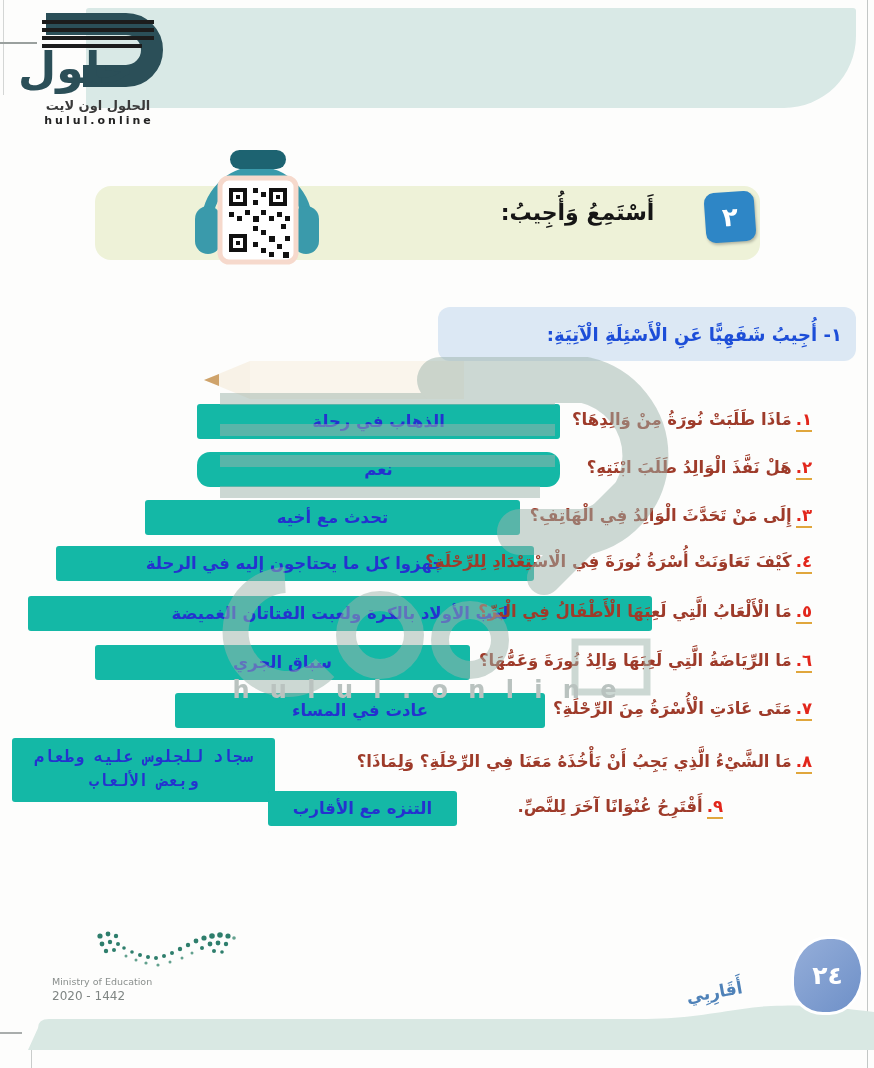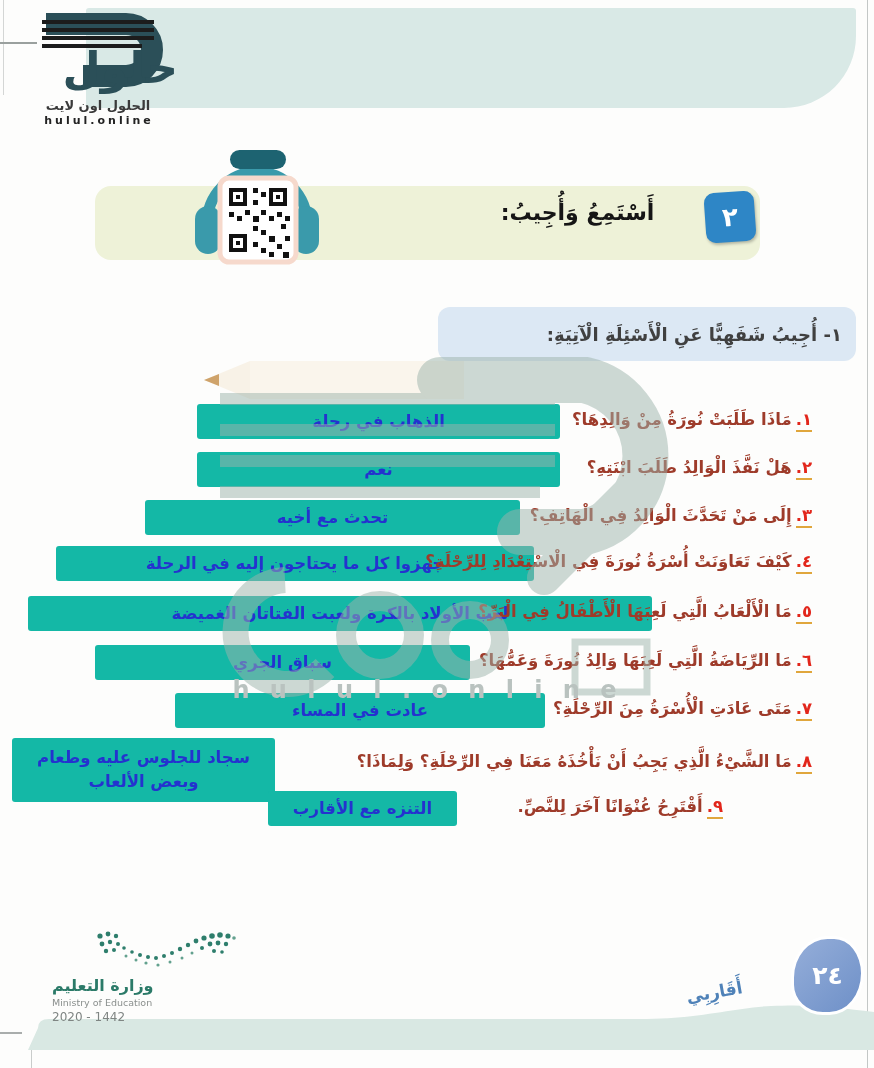--- a/index.html
+++ b/index.html
@@ -10,54 +10,54 @@
   .edge-left-top{position:absolute;top:0;left:3px;width:1px;height:95px;background:#d4d6d5;}
   .edge-left-bottom{position:absolute;left:31px;top:1046px;width:1px;height:22px;background:#c9cccb;}
   .edge-left-dash{position:absolute;left:0;top:1032px;width:22px;height:2px;background:#a9adac;}
   .tick-line{position:absolute;left:0;top:42px;width:37px;height:2px;background:#9aa09e;}
 
   
   .top-band{position:absolute;left:86px;top:8px;width:770px;height:100px;background:#d9e9e6;border-radius:3px 3px 72px 3px;}
 
   
   .hulul-logo{position:absolute;left:8px;top:2px;width:190px;height:132px;}
-  .hulul-brand{position:absolute;left:10px;top:44px;width:160px;text-align:right;color:#2b4f58;font-size:44px;font-weight:bold;line-height:1;direction:rtl;}
+  .hulul-brand{position:absolute;left:10px;top:44px;width:160px;text-align:left;color:#2b4f58;font-size:44px;font-weight:bold;line-height:1;direction:rtl;}
   .hulul-sub{position:absolute;left:6px;top:96px;width:168px;text-align:center;color:#3a3a3a;font-size:13px;font-weight:bold;direction:rtl;}
   .hulul-domain{position:absolute;left:6px;top:112px;width:170px;text-align:center;color:#222;font-size:11px;letter-spacing:3px;font-weight:bold;}
 
   
   .header-band{position:absolute;left:95px;top:186px;width:665px;height:74px;background:#eef2d8;border-radius:16px;}
   .header-badge{position:absolute;left:705px;top:192px;width:50px;height:50px;background:#2e86c6;border-radius:10px;transform:rotate(-4deg);
     color:#fff;font-size:26px;font-weight:bold;display:flex;align-items:center;justify-content:center;box-shadow:1px 2px 3px rgba(0,0,0,.25);}
   .header-title{position:absolute;left:455px;top:200px;width:245px;text-align:center;color:#151515;font-size:22px;font-weight:bold;direction:rtl;}
 
   
   .listen-art{position:absolute;left:193px;top:146px;width:128px;height:122px;}
 
   
   .instruction-box{position:absolute;left:438px;top:307px;width:418px;height:54px;background:#dce8f4;border-radius:12px;
     display:flex;align-items:center;justify-content:flex-start;direction:rtl;padding:0 14px;box-sizing:border-box;}
-  .instruction-text{color:#404040;font-size:18px;font-weight:bold;}
+  .instruction-text{color:#1d4ed8;font-size:18px;font-weight:bold;}
 
   
   .pencil-mid{position:absolute;left:204px;top:360px;width:260px;height:42px;}
 
   
   .q-row .question{position:absolute;right:62px;white-space:nowrap;direction:rtl;line-height:34px;font-weight:bold;font-size:16.5px;color:#9e3b2a;}
   .q-row .q-num{color:#e2261b;border-bottom:2.5px solid #e0a63c;padding-bottom:1px;margin-left:4px;}
   .answer-highlight{position:absolute;height:35px;background:#14b8a6;border-radius:3px;display:flex;align-items:center;justify-content:center;text-align:center;}
   .answer-text{color:#2432cf;font-weight:bold;font-size:16.5px;direction:rtl;line-height:1.45;}
   .r1 .question{top:403px;} .r1 .answer-highlight{left:197px;width:363px;top:404px;}
-  .r2 .question{top:451px;} .r2 .answer-highlight{left:197px;width:363px;top:452px;}
+  .r2 .question{top:451px;} .r2 .answer-highlight{left:197px;width:363px;top:452px;border-radius:13px;}
   .r3 .question{top:499px;} .r3 .answer-highlight{left:145px;width:375px;top:500px;}
   .r4 .question{top:545px;} .r4 .answer-highlight{left:12px;width:478px;top:546px;margin-left:44px;}
   .r5 .question{top:595px;} .r5 .answer-highlight{left:28px;width:624px;top:596px;}
   .r6 .question{top:644px;} .r6 .answer-highlight{left:95px;width:375px;top:645px;}
   .r7 .question{top:692px;} .r7 .answer-highlight{left:175px;width:370px;top:693px;}
-  .r8 .question{top:745px;} .r8 .answer-highlight{left:12px;width:263px;top:738px;height:64px;padding:0 6px;box-sizing:border-box;}
+  .r8 .question{top:745px;} .r8 .answer-highlight{left:12px;width:263px;top:738px;height:64px;padding:0 6px;box-sizing:border-box;font-family:Liberation Mono, monospace;}
   .r9 .question{top:790px;right:151px;} .r9 .answer-highlight{left:268px;width:189px;top:791px;}
 
   
   .watermark{position:absolute;left:80px;top:350px;width:650px;height:370px;opacity:.5;pointer-events:none;}
   .wm-domain{position:absolute;left:140px;top:676px;width:575px;text-align:center;color:#b9c2bf;font-size:24px;letter-spacing:6px;font-weight:bold;pointer-events:none;}
   .wm-tagline{position:absolute;left:540px;top:640px;color:#a9bcb5;font-size:30px;font-weight:bold;direction:rtl;pointer-events:none;opacity:.8;}
 
   
   .ministry{position:absolute;left:52px;top:928px;width:200px;}
   .ministry-dots{display:block;margin-left:40px;}
@@ -271,21 +271,20 @@
         <circle cx="34" cy="28" r="1.5"></circle>
           <circle cx="44" cy="32" r="1.5"></circle>
           <circle cx="54" cy="35" r="1.6"></circle>
           <circle cx="66" cy="37" r="1.6"></circle>
         <circle cx="78" cy="34" r="1.5"></circle>
           <circle cx="90" cy="30" r="1.5"></circle>
           <circle cx="100" cy="25" r="1.5"></circle>
           <circle cx="142" cy="10" r="1.8"></circle>
       </g>
     </svg>
-    <div class="ministry-ar">وزارة التعليم</div>
     <div class="ministry-en">Ministry of Education</div>
     <div class="ministry-years">2020 - 1442</div>
   </div>
 
   <div class="section-label">أَقَارِبِي</div>
   <div class="page-pebble">٢٤</div>
 
 </div>
 
 </body></html>

